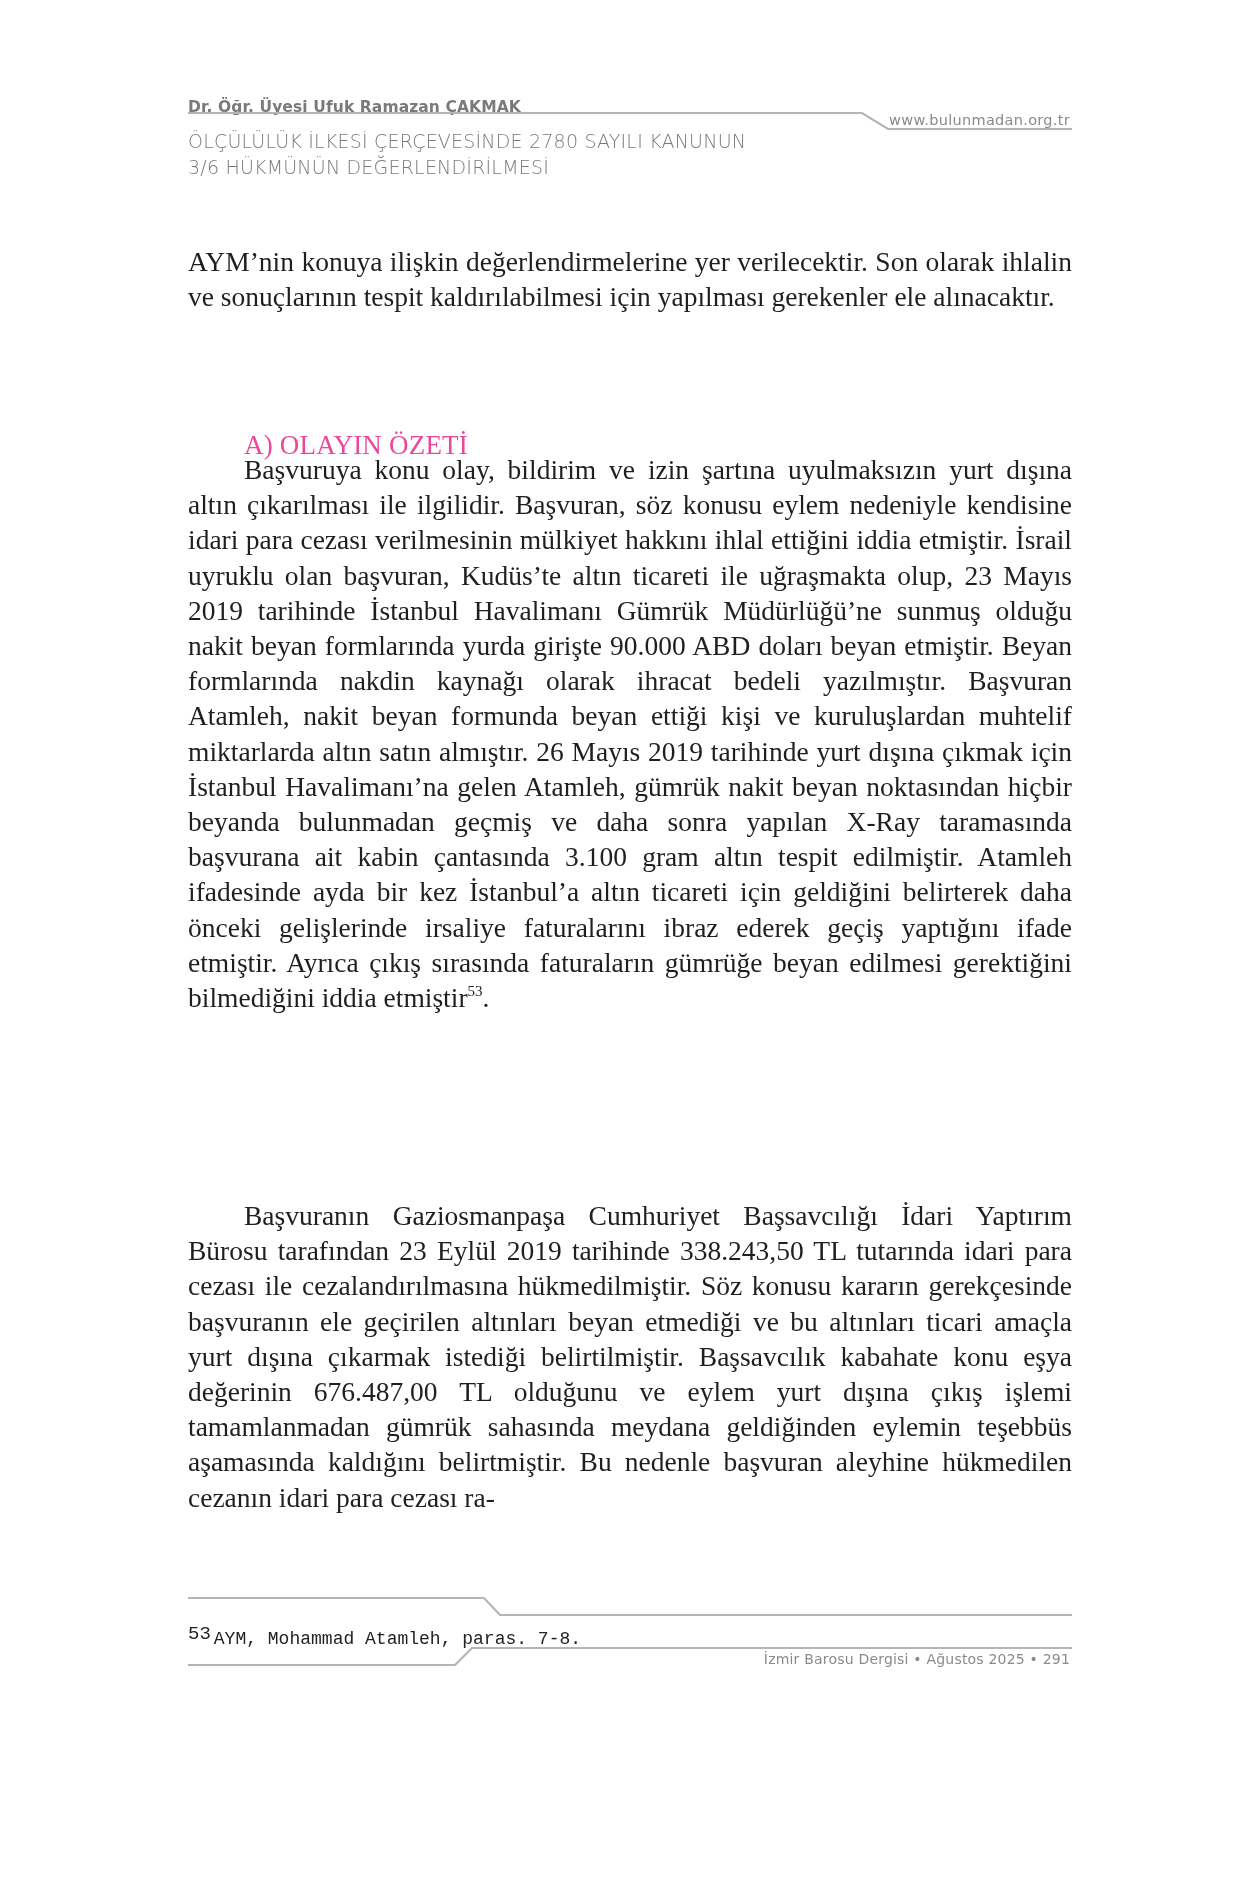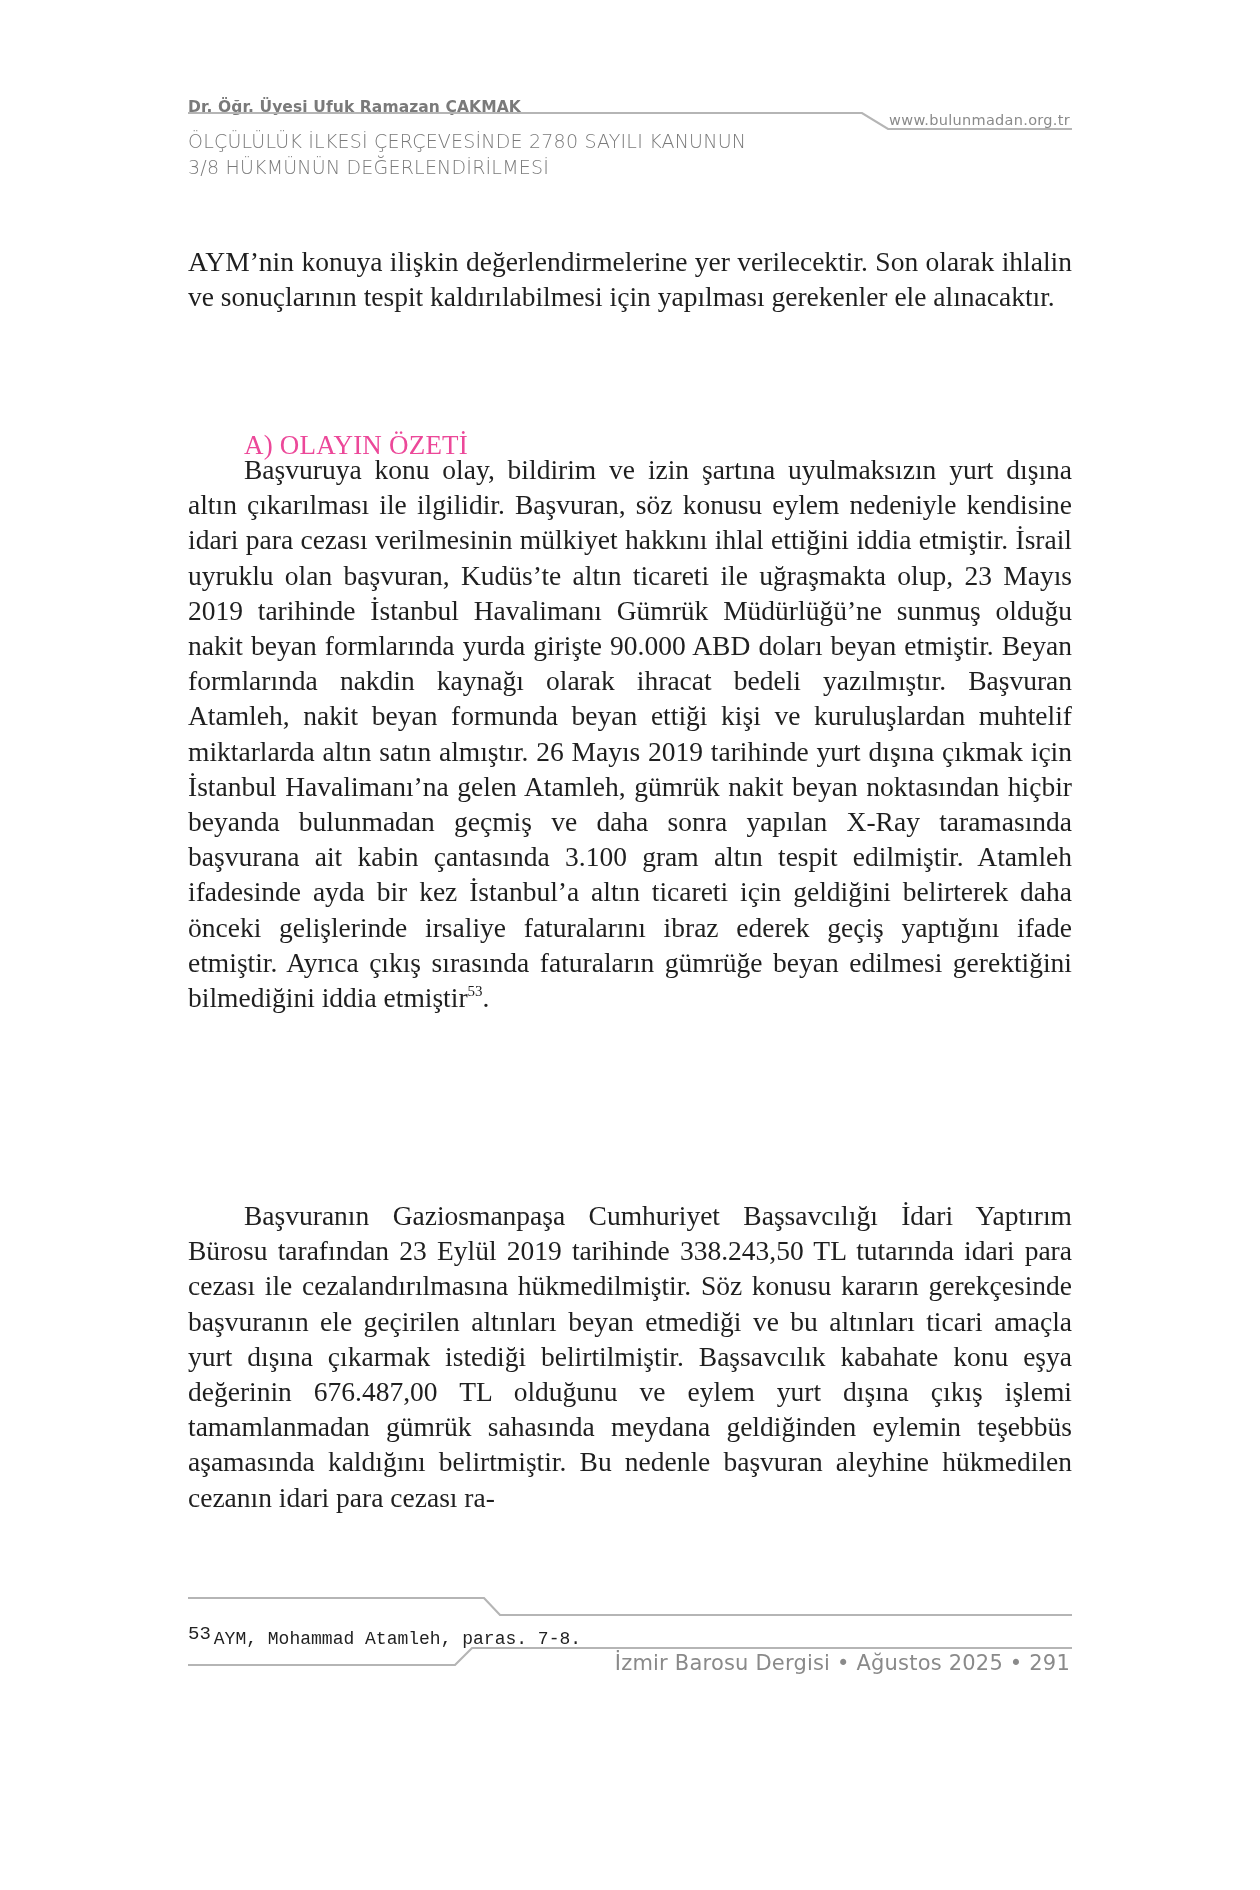--- a/index.html
+++ b/index.html
@@ -12,31 +12,31 @@
   svg.rule { position: absolute; left: 0; top: 0; pointer-events: none; }
 
   .body-text { position: absolute; left: 188px; width: 884px; font-family: "Liberation Serif", "DejaVu Serif", serif; font-size: 27.5px; line-height: 35.2px; color: #1f1f1f; text-align: justify; }
   .body-text p { margin: 0; hyphens: manual; }
   .indent { text-indent: 56px; }
   .heading { position: absolute; left: 244px; top: 430px; font-family: "Liberation Serif", "DejaVu Serif", serif; font-weight: normal; font-size: 27px; color: #ec4899; letter-spacing: 0.2px; }
   sup.fn { font-size: 15px; vertical-align: 11px; line-height: 0; }
 
   .footnote { position: absolute; left: 188px; top: 1623px; font-family: Liberation Mono, monospace; font-size: 18px; color: #222; }
   .footnote .num { font-size: 19px; vertical-align: 5px; margin-right: 3px; }
-  .footer { position: absolute; right: 190px; top: 1651px; font-family: "DejaVu Sans", sans-serif; font-size: 21px; color: #8a8a8a; letter-spacing: 0.2px; }
+  .footer { position: absolute; right: 190px; top: 1651px; font-family: "DejaVu Sans", sans-serif; font-size: 14px; color: #8a8a8a; letter-spacing: 0.2px; }
 </style>
 </head>
 <body>
 
 <div class="page">
 
   <div class="hdr-author">Dr. Öğr. Üyesi Ufuk Ramazan ÇAKMAK</div>
   <div class="hdr-title">
     <div>ÖLÇÜLÜLÜK İLKESİ ÇERÇEVESİNDE 2780 SAYILI KANUNUN</div>
-    <div>3/8 HÜKMÜNÜN DEĞERLENDİRİLMESİ</div>
+    <div>3/6 HÜKMÜNÜN DEĞERLENDİRİLMESİ</div>
   </div>
   <div class="hdr-url">www.bulunmadan.org.tr</div>
 
   <svg class="rule" width="1260" height="200">
     <polyline points="188,113 862,113 888,129 1072,129" fill="none" stroke="#b5b5b5" stroke-width="2.2"></polyline>
   </svg>
 
   <div class="body-text" style="top:244px;">
     <p>AYM’nin konuya ilişkin değerlendirmelerine yer verilecektir. Son olarak ihlalin ve sonuçlarının tespit kaldırılabilmesi için yapılması gerekenler ele alınacaktır.</p>
   </div>

